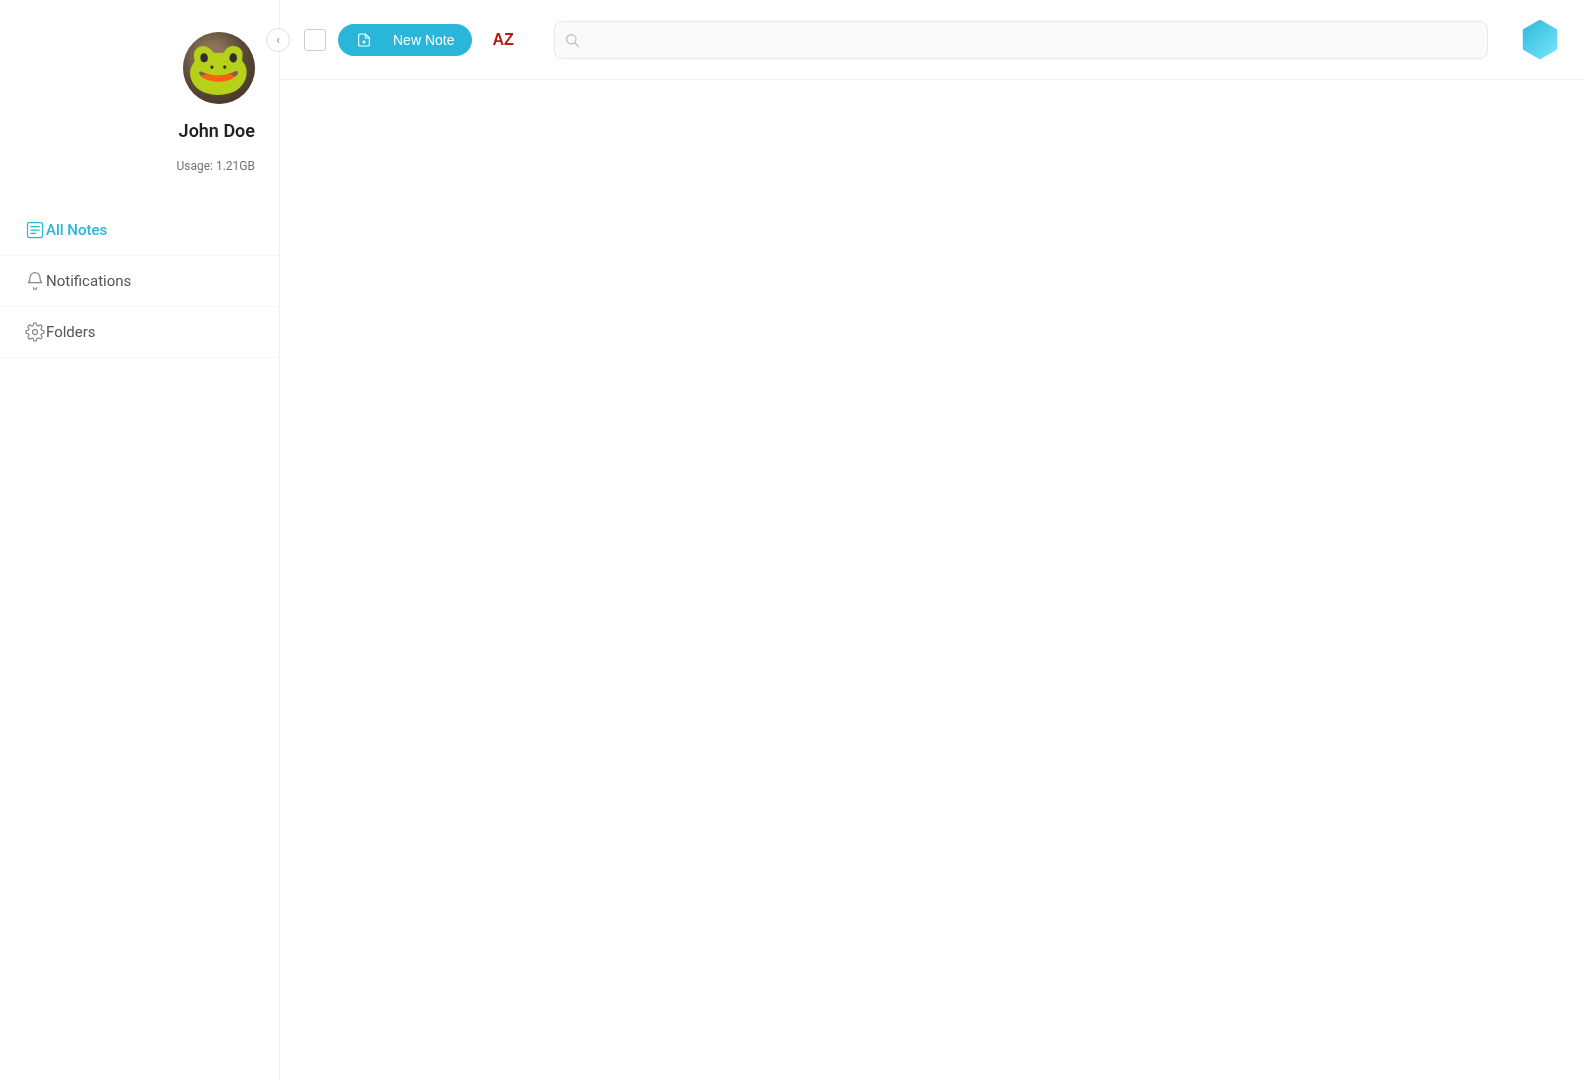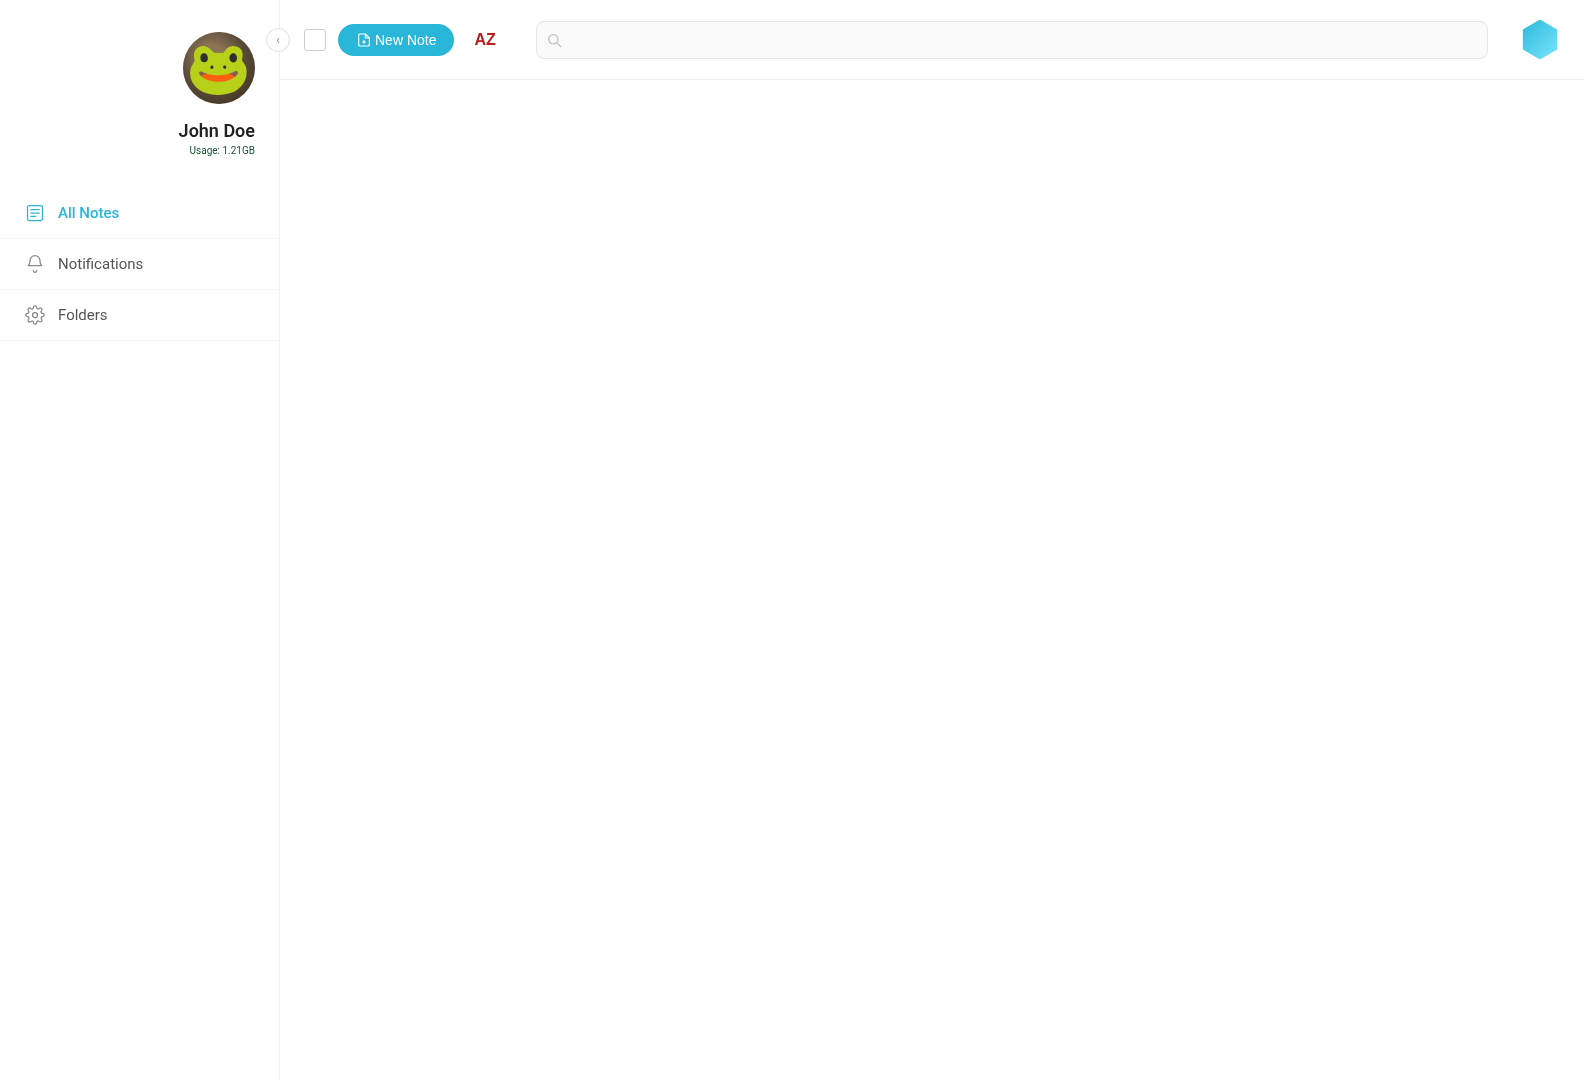--- a/index.html
+++ b/index.html
@@ -61,38 +61,38 @@
     }
 
     .user-name {
       font-size: 18px;
       font-weight: 600;
       color: #222222;
       margin-bottom: 4px;
     }
 
     .user-usage {
-      font-size: 10px;
-      color: #14532d;
+      font-size: 12px;
+      color: #737373;
+      margin-top: 14px;
     }
 
     .sidebar-nav {
       padding: 8px 0;
       flex: 1;
     }
 
     .nav-item {
       display: flex;
       align-items: center;
       padding: 14px 24px;
       cursor: pointer;
       color: #555555;
       font-size: 15px;
       border-bottom: 1px solid #f5f5f5;
-      gap: 12px;
       transition: background 0.15s;
     }
 
     .nav-item.active {
       color: #29b6d8;
     }
 
     .nav-item.active .nav-icon svg {
       stroke: #29b6d8;
     }
@@ -170,21 +170,21 @@
       height: 22px;
       border: 1.5px solid #cccccc;
       border-radius: 3px;
       cursor: pointer;
       background: transparent;
     }
 
     .new-note-btn {
       display: flex;
       align-items: center;
-      gap: 3px;
+      gap: 21px;
       background: #29b6d8;
       color: #ffffff;
       border: none;
       border-radius: 20px;
       padding: 8px 18px;
       font-size: 14px;
       font-weight: 500;
       cursor: pointer;
       white-space: nowrap;
     }

